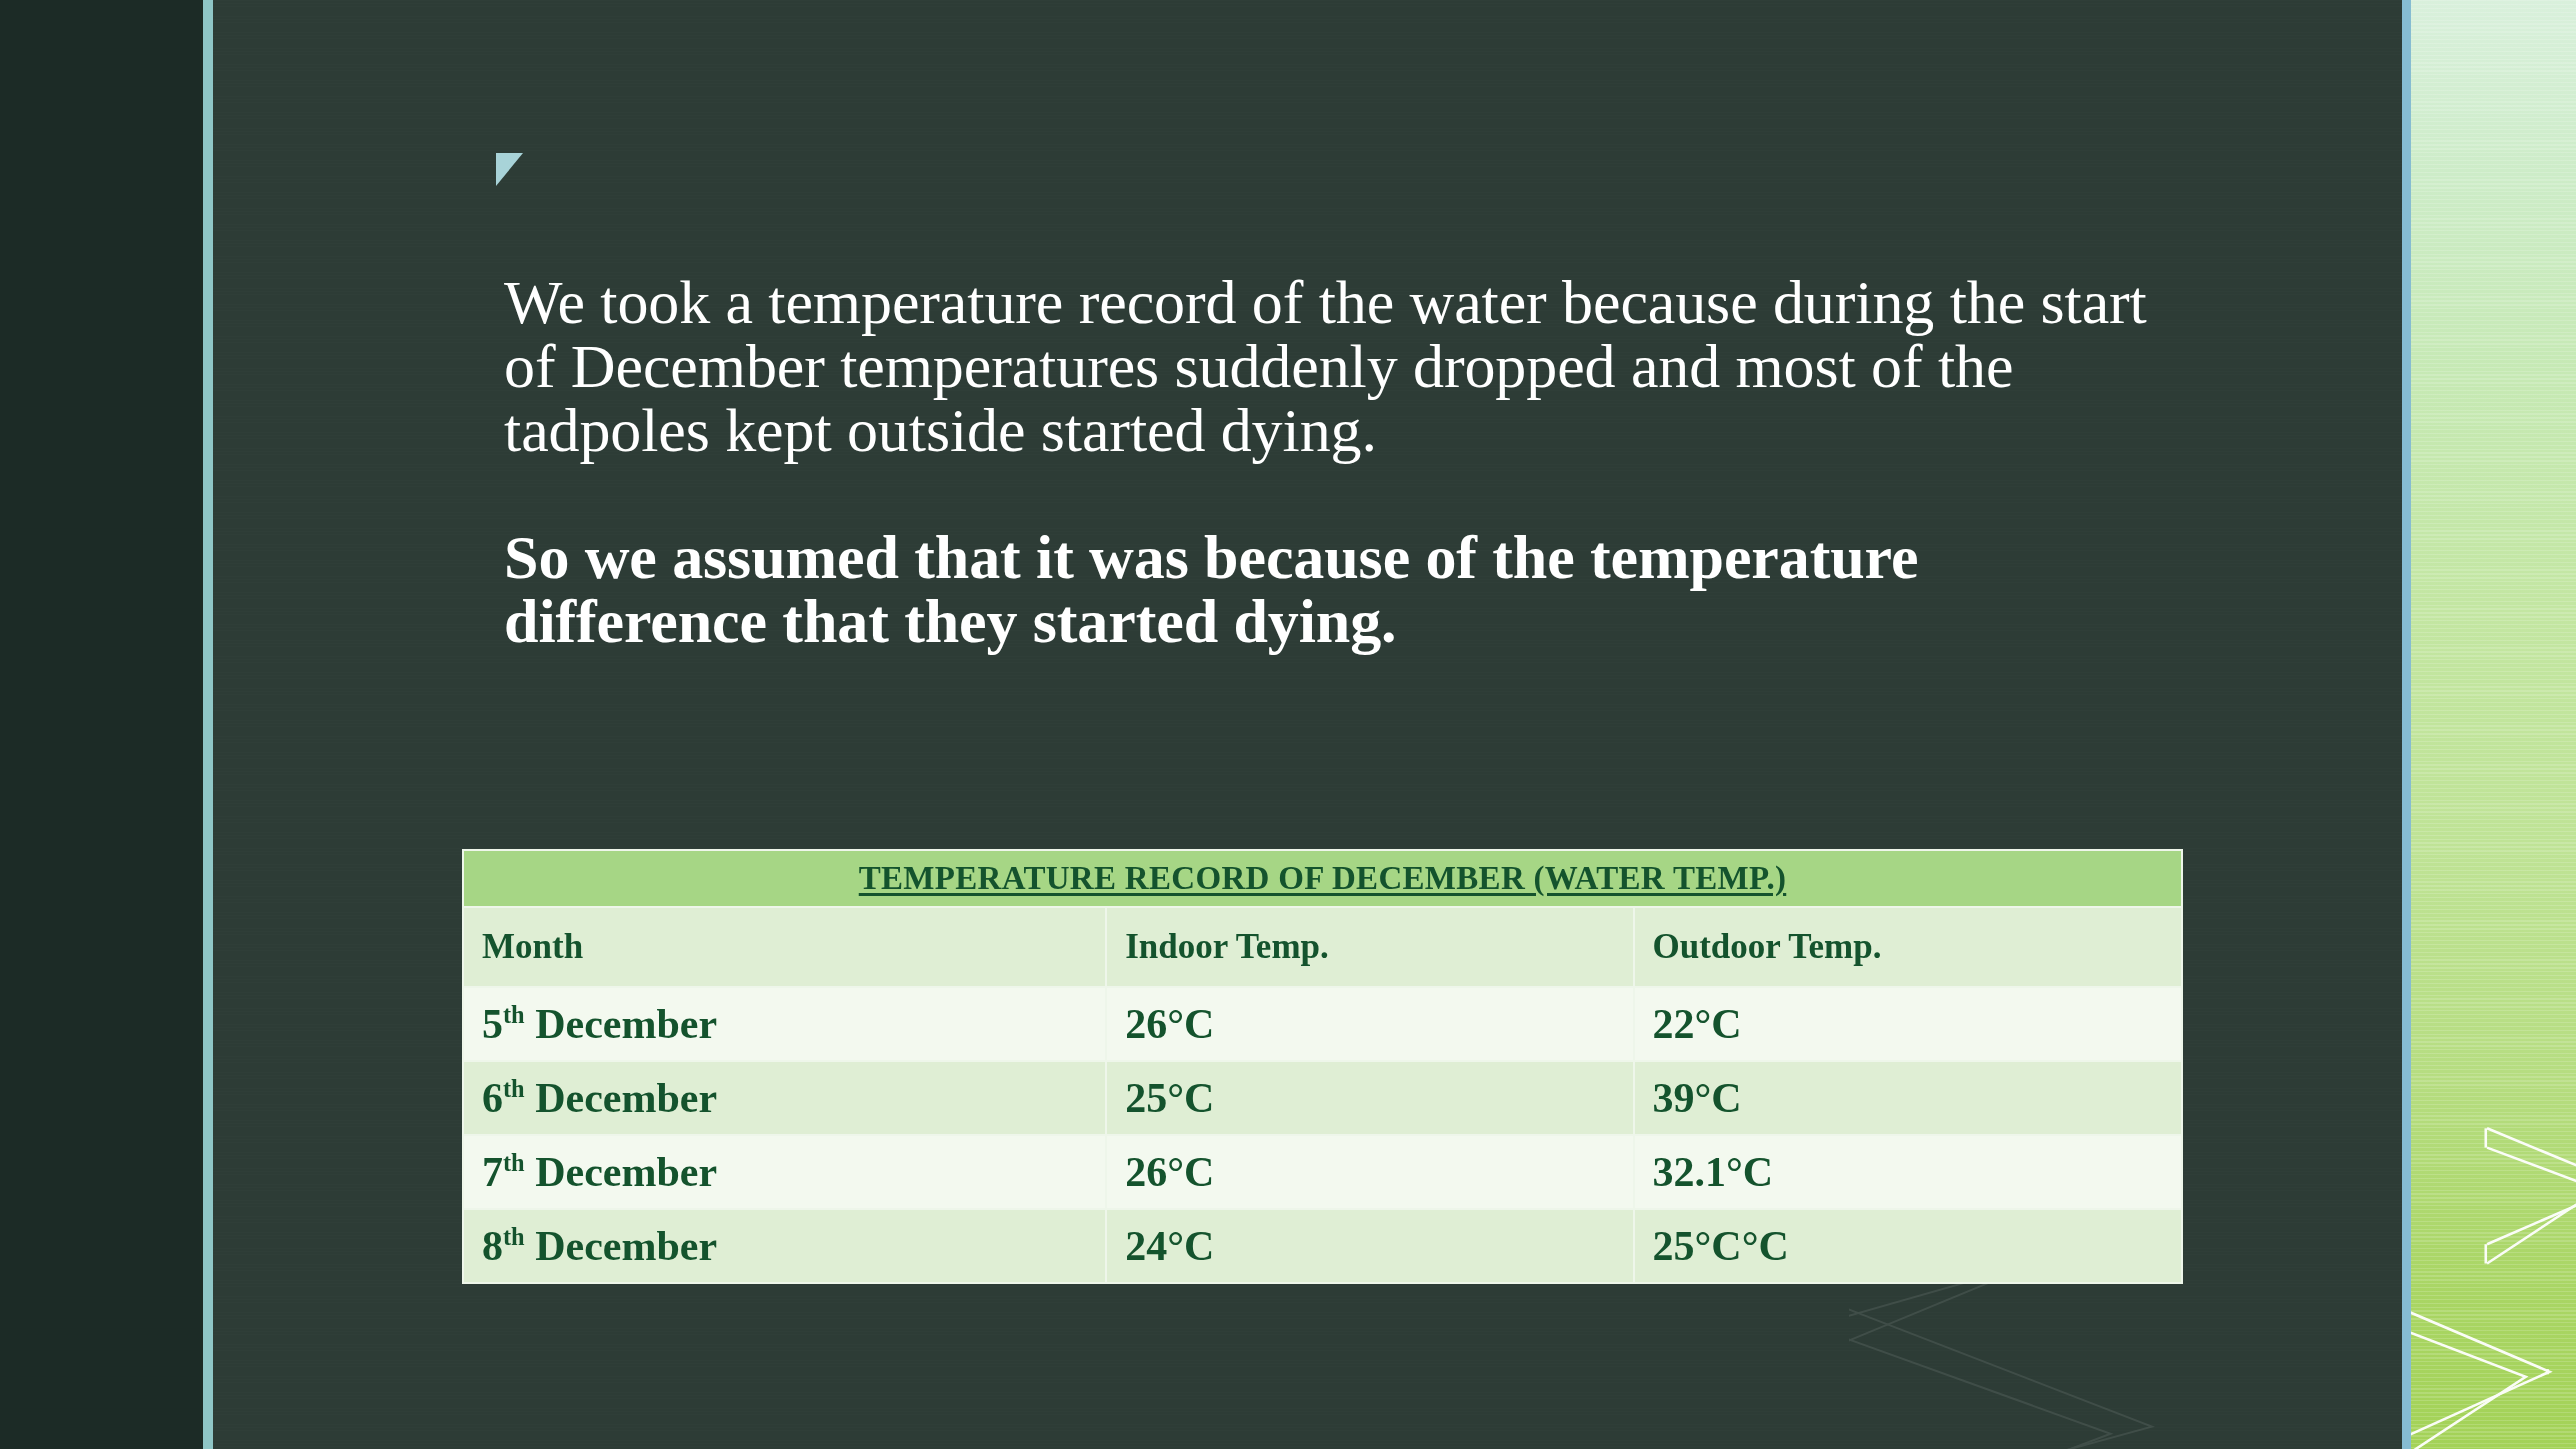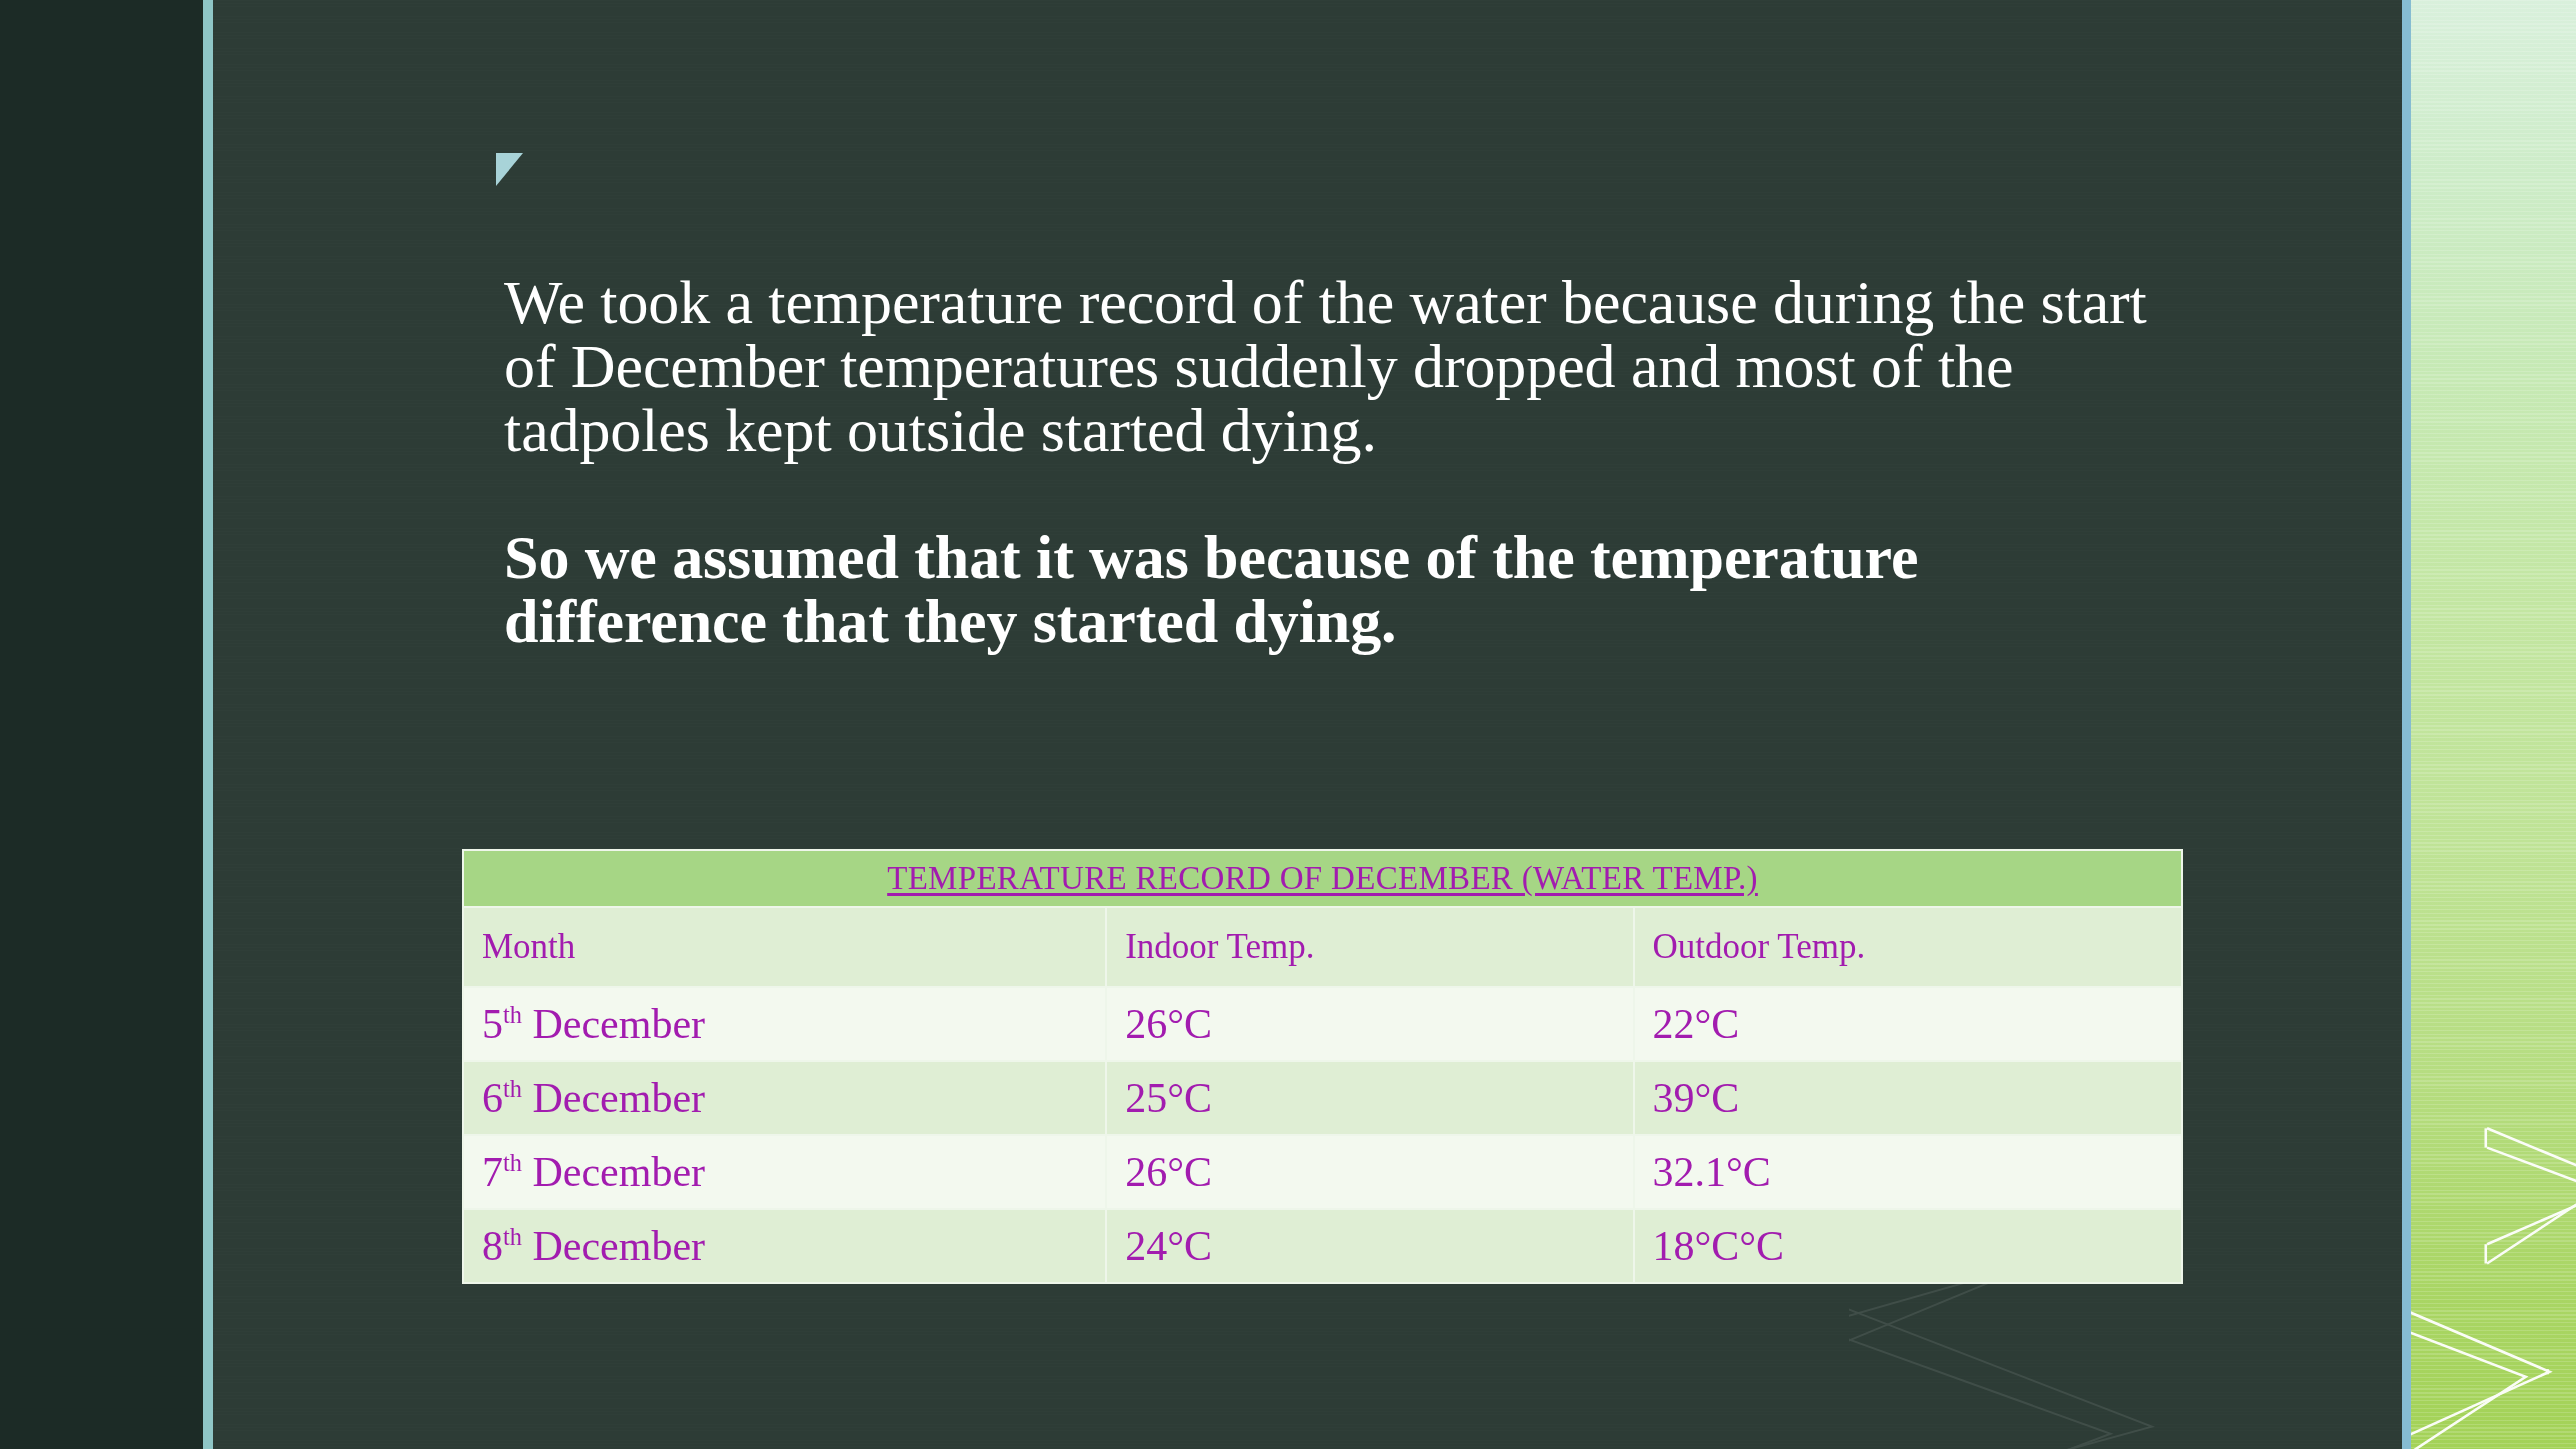--- a/index.html
+++ b/index.html
@@ -106,23 +106,23 @@
     left:462px; top:849px;
     width:1721px;
     border-collapse:separate;
     border-spacing:2.6px;
     background:#eef6ea;
     font-family:"Liberation Serif", serif;
   }
   .temp-table td, .temp-table th {
     padding:0 18px;
     text-align:left;
-    font-weight:normal;
+    font-weight:bold;
     vertical-align:middle;
-    color:#a21caf;
+    color:#14532d;
   }
 
   .title-cell {
     background:#a6d685;
     height:55px;
     text-align:center !important;
     font-size:33px;
     font-weight:bold;
     text-decoration:underline;
     text-underline-offset:3.9px;
@@ -216,19 +216,19 @@
           <td class="col-outdoor">39°C</td>
         </tr>
         <tr class="data-row row-odd">
           <td class="col-month">7<sup>th</sup> December</td>
           <td class="col-indoor">26°C</td>
           <td class="col-outdoor">32.1°C</td>
         </tr>
         <tr class="data-row row-even">
           <td class="col-month">8<sup>th</sup> December</td>
           <td class="col-indoor">24°C</td>
-          <td class="col-outdoor">18°C°C</td>
+          <td class="col-outdoor">25°C°C</td>
         </tr>
       </tbody>
   </table>
 
 </div>
 
 
 </body></html>

